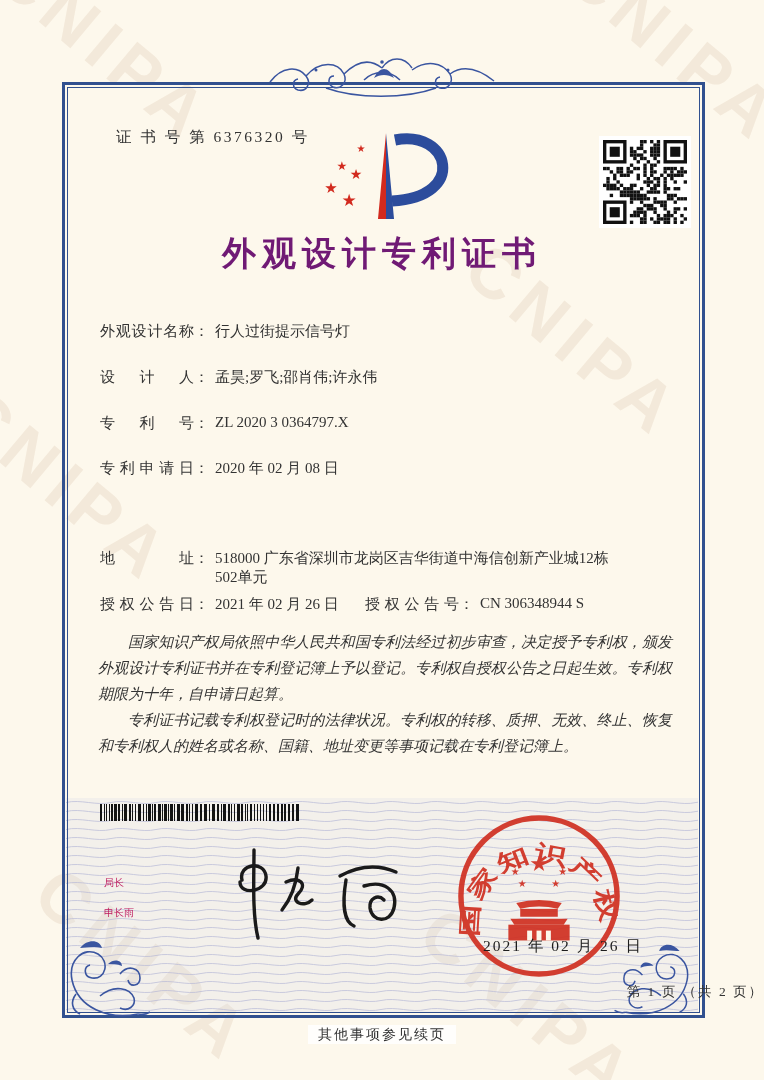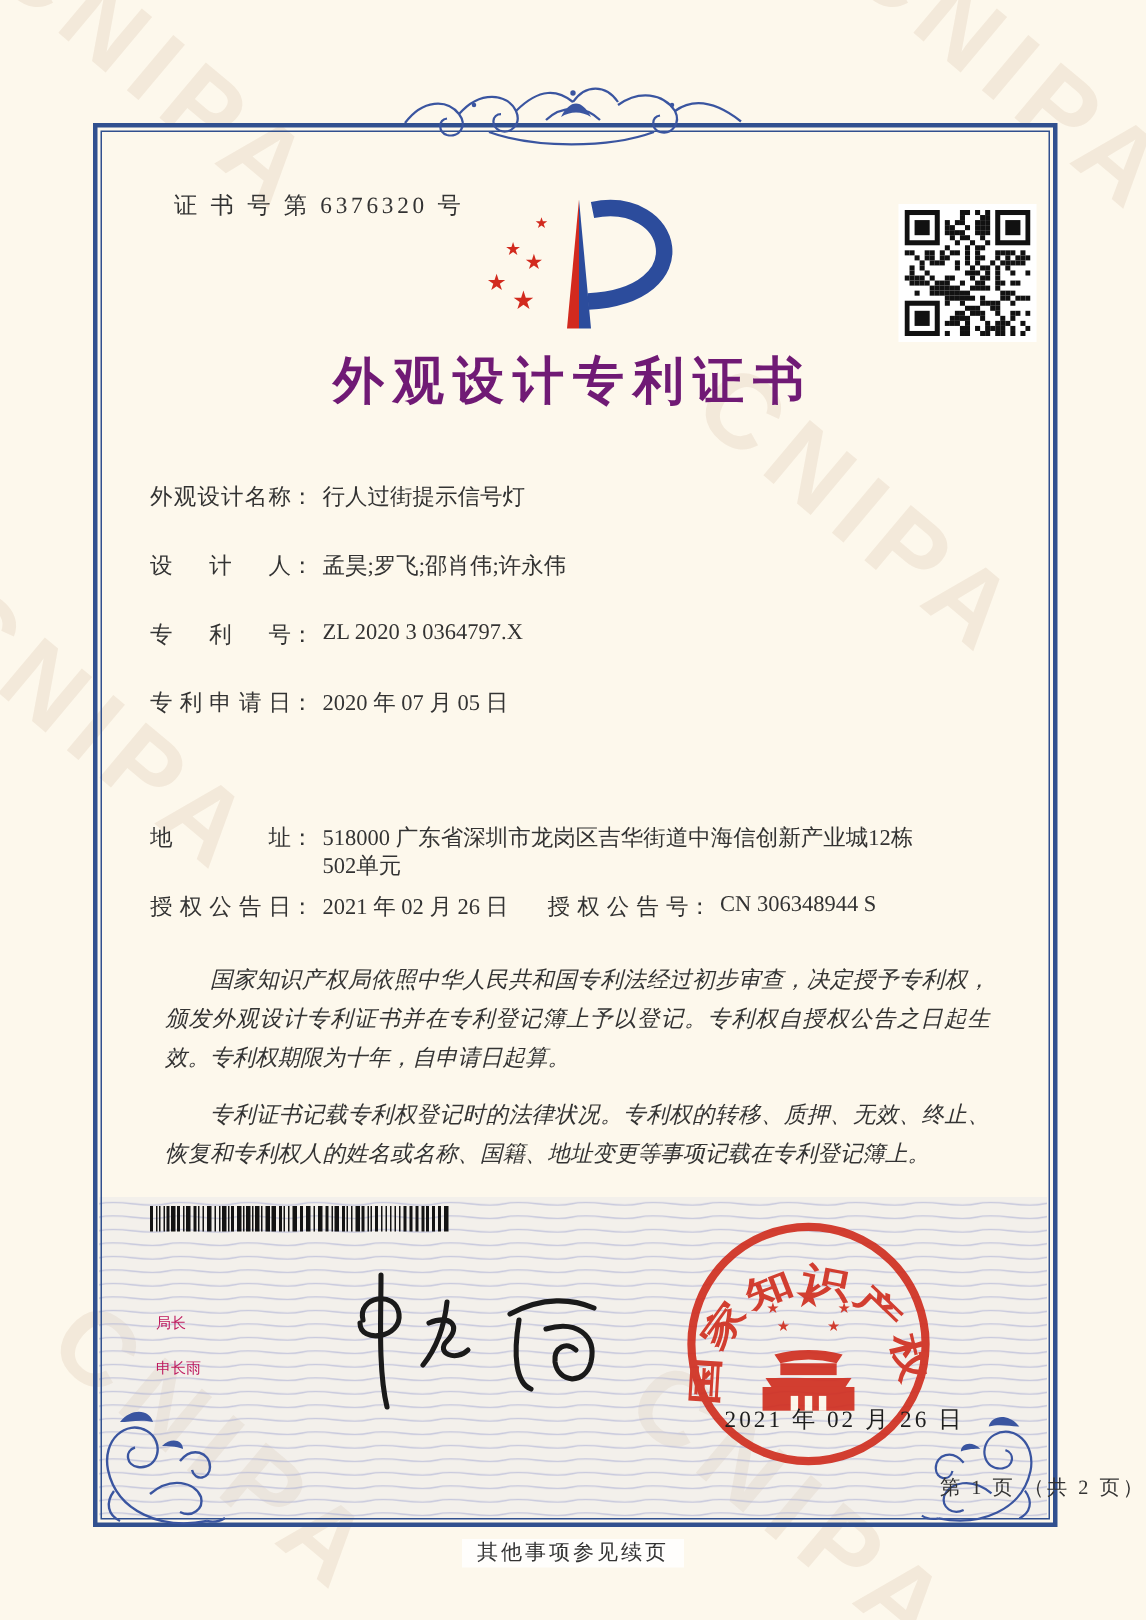--- a/index.html
+++ b/index.html
@@ -17,21 +17,21 @@
   .doc-title{position:absolute;left:0;top:231px;width:100%;text-align:center;font-size:34px;
         font-weight:700;letter-spacing:6px;color:#701a75;}
   .field-row{position:absolute;left:100px;font-size:15px;color:#333;display:flex;align-items:flex-start;}
   .jlabel{display:inline-block;width:94px;text-align:justify;text-align-last:justify;}
   .colon{margin-right:6px;}
   .fvalue{max-width:432px;}
   .fvalue.addr{width:402px;}
   .grant-col2{position:absolute;left:265px;top:0;display:flex;}
   .body-text{position:absolute;left:98px;top:629px;width:574px;font-size:15px;line-height:26px;
         text-align:justify;font-style:italic;color:#333;}
-  .body-text p{margin:12px;text-indent:2em;}
+  .body-text p{margin:0;text-indent:2em;}
   .barcode{position:absolute;left:100px;top:804px;width:212px;height:17px;display:flex;align-items:stretch;}
   .barcode div{background:#131313;}
   .signatory{position:absolute;left:104px;top:868px;font-family:"Liberation Sans","DejaVu Sans",sans-serif;
         font-size:10px;line-height:30px;color:#be185d;}
   .signature{position:absolute;left:212px;top:838px;}
   .seal{position:absolute;left:455px;top:812px;width:168px;height:168px;opacity:0.92;}
   .seal-date{position:absolute;left:468px;top:936px;width:190px;text-align:center;font-size:15.5px;
         letter-spacing:2px;color:#1d1d1d;z-index:5;}
   .page-info{position:absolute;left:0;top:983px;width:100%;text-align:right;font-size:13.5px;
         letter-spacing:2px;color:#333;z-index:4;}
@@ -359,21 +359,21 @@
   <div class="field-row" style="top:322px">
     <span><span class="jlabel">外观设计名称</span><span class="colon">：</span></span>
     <span class="fvalue">行人过街提示信号灯</span>
   </div>
   <div class="field-row" style="top:414px">
     <span><span class="jlabel">专利号</span><span class="colon">：</span></span>
     <span class="fvalue">ZL 2020 3 0364797.X</span>
   </div>
   <div class="field-row" style="top:459px">
     <span><span class="jlabel">专利申请日</span><span class="colon">：</span></span>
-    <span class="fvalue">2020 年 07 月 05 日</span>
+    <span class="fvalue">2020 年 02 月 08 日</span>
   </div>
   <div class="field-row" style="top:549px">
     <span><span class="jlabel">地址</span><span class="colon">：</span></span>
     <span class="fvalue addr">518000 广东省深圳市龙岗区吉华街道中海信创新产业城12栋502单元</span>
   </div>
   <div class="field-row" style="top:595px;width:570px">
     <span><span class="jlabel">授权公告日</span><span class="colon">：</span></span>
     <span class="fvalue">2021 年 02 月 26 日</span>
     <span class="grant-col2">
       <span><span class="jlabel">授权公告号</span><span class="colon">：</span></span>

